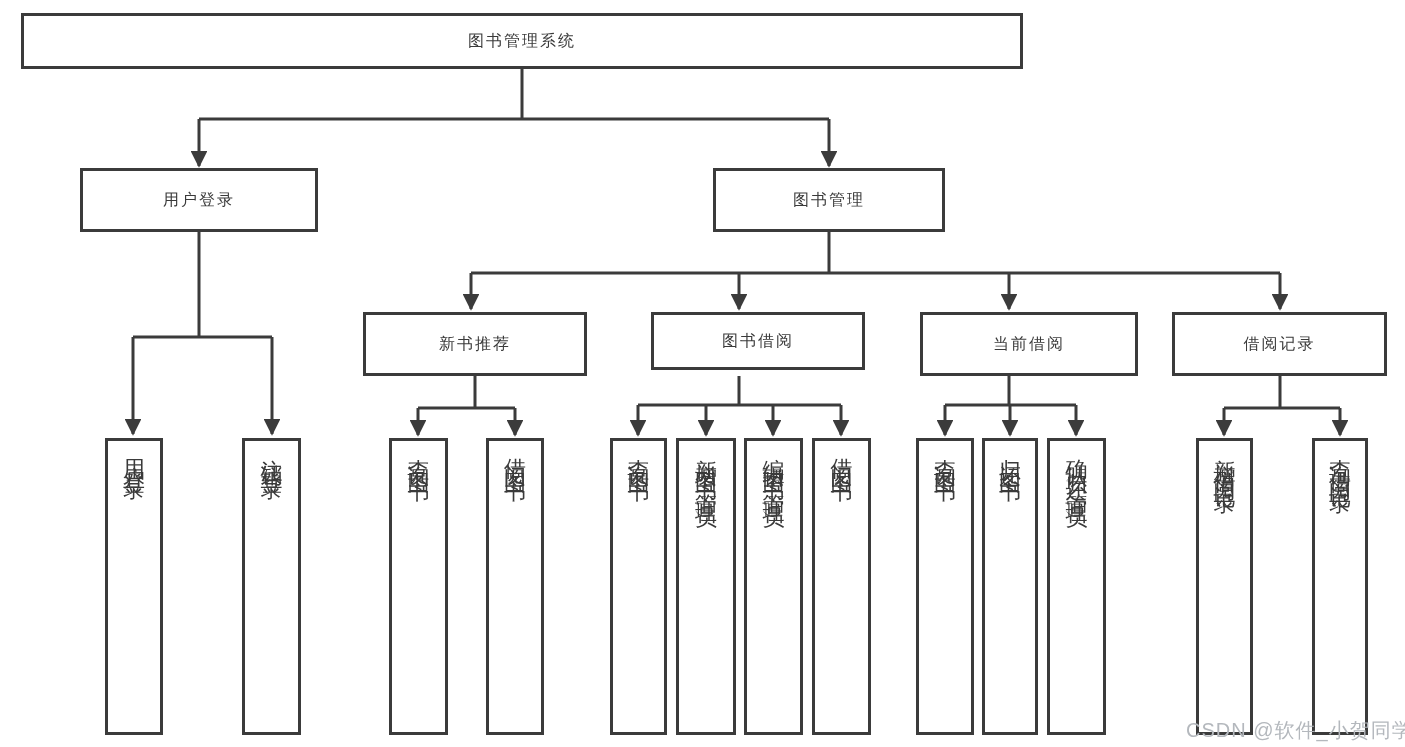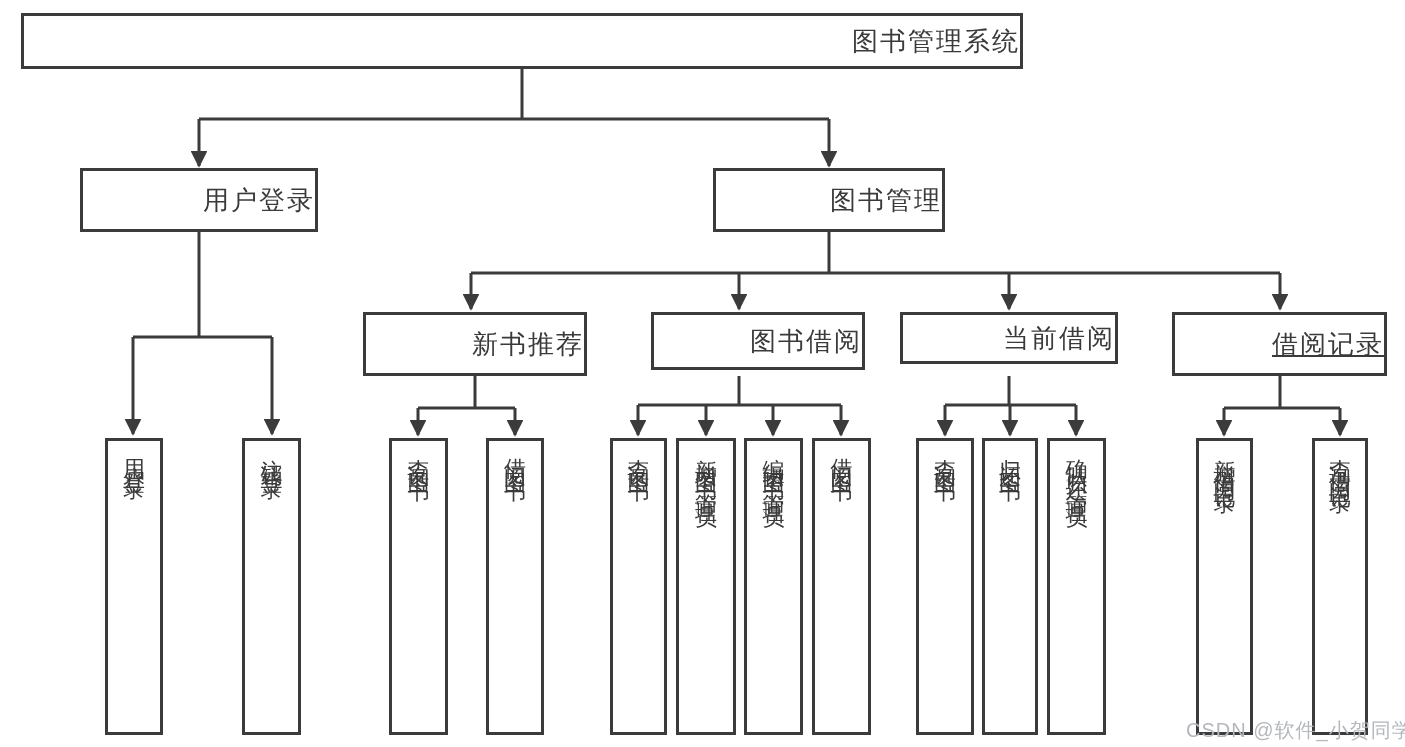--- a/index.html
+++ b/index.html
@@ -19,22 +19,22 @@
     left: 0; top: 0;
     pointer-events: none;
   }
   .hbox {
     position: absolute;
     box-sizing: border-box;
     border: 3px solid #3b3b3b;
     background: #ffffff;
     display: flex;
     align-items: center;
-    justify-content: flex-end;
-    font-size: 26px;
+    justify-content: center;
+    font-size: 16px;
     letter-spacing: 2px;
     color: #3a3a3a;
     white-space: nowrap;
   }
   .vbox {
     position: absolute;
     box-sizing: border-box;
     border: 3px solid #3b3b3b;
     background: #ffffff;
     writing-mode: vertical-rl;
@@ -138,24 +138,24 @@
   <div class="hbox" style="left:363px; top:312px; width:224px; height:64px;">
     <span>新书推荐</span>
   </div>
 
   <div class="hbox" style="left:713px; top:168px; width:232px; height:64px;">
     <span>图书管理</span>
   </div>
   <div class="hbox" style="left:651px; top:312px; width:214px; height:58px;">
     <span>图书借阅</span>
   </div>
-  <div class="hbox" style="left:900px; top:312px; width:218px; height:52px;">
+  <div class="hbox" style="left:920px; top:312px; width:218px; height:64px;">
     <span>当前借阅</span>
   </div>
-  <div class="hbox" style="left:1172px; top:312px; width:215px; height:64px;text-decoration:underline;">
+  <div class="hbox" style="left:1172px; top:312px; width:215px; height:64px;">
     <span>借阅记录</span>
   </div>
 
   <div class="vbox" style="left:105px; width:58px;">
     <span class="vlabel">用户登录</span>
   </div>
   <div class="vbox" style="left:242px; width:59px;">
     <span class="vlabel">注销登录</span>
   </div>
 

